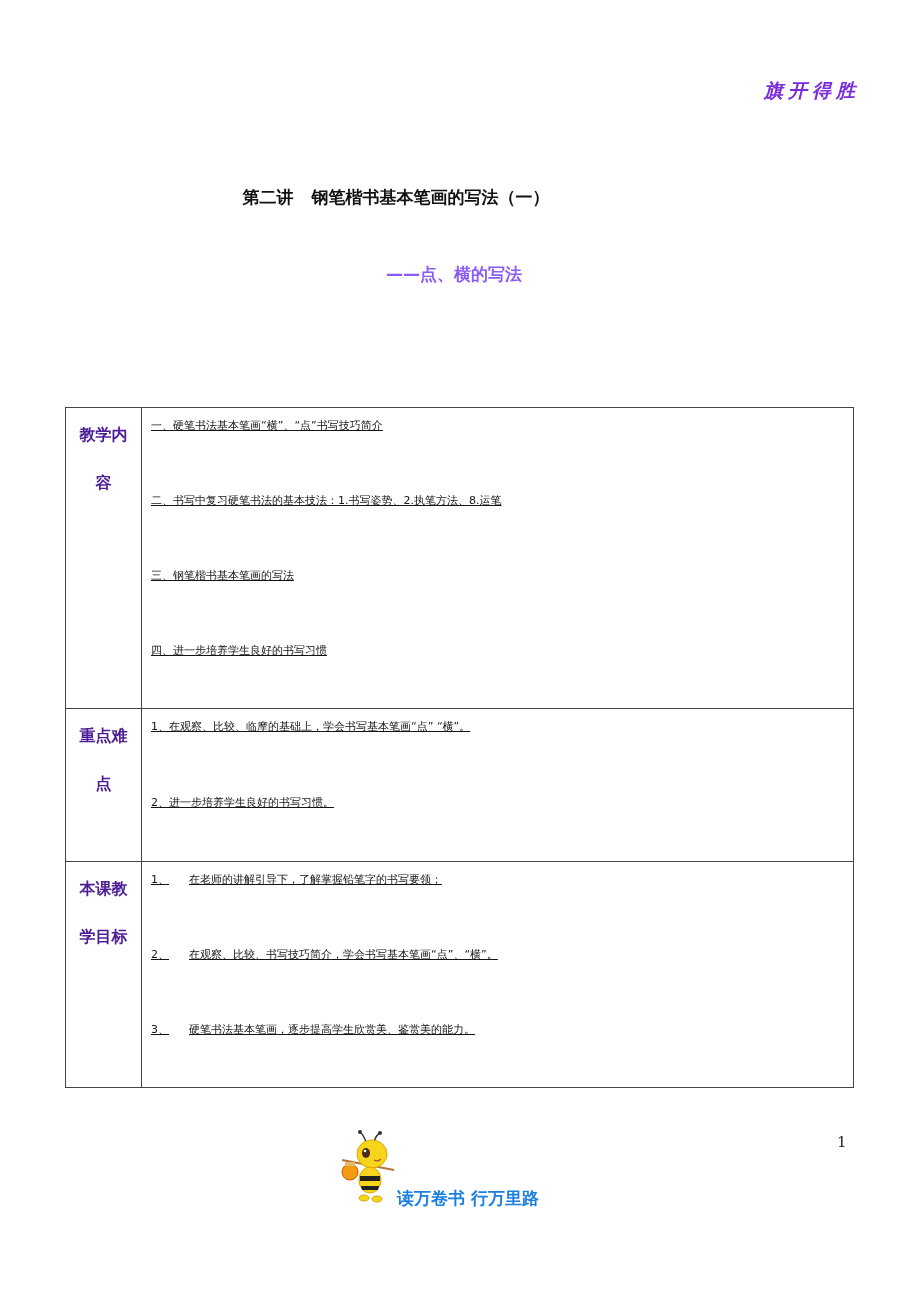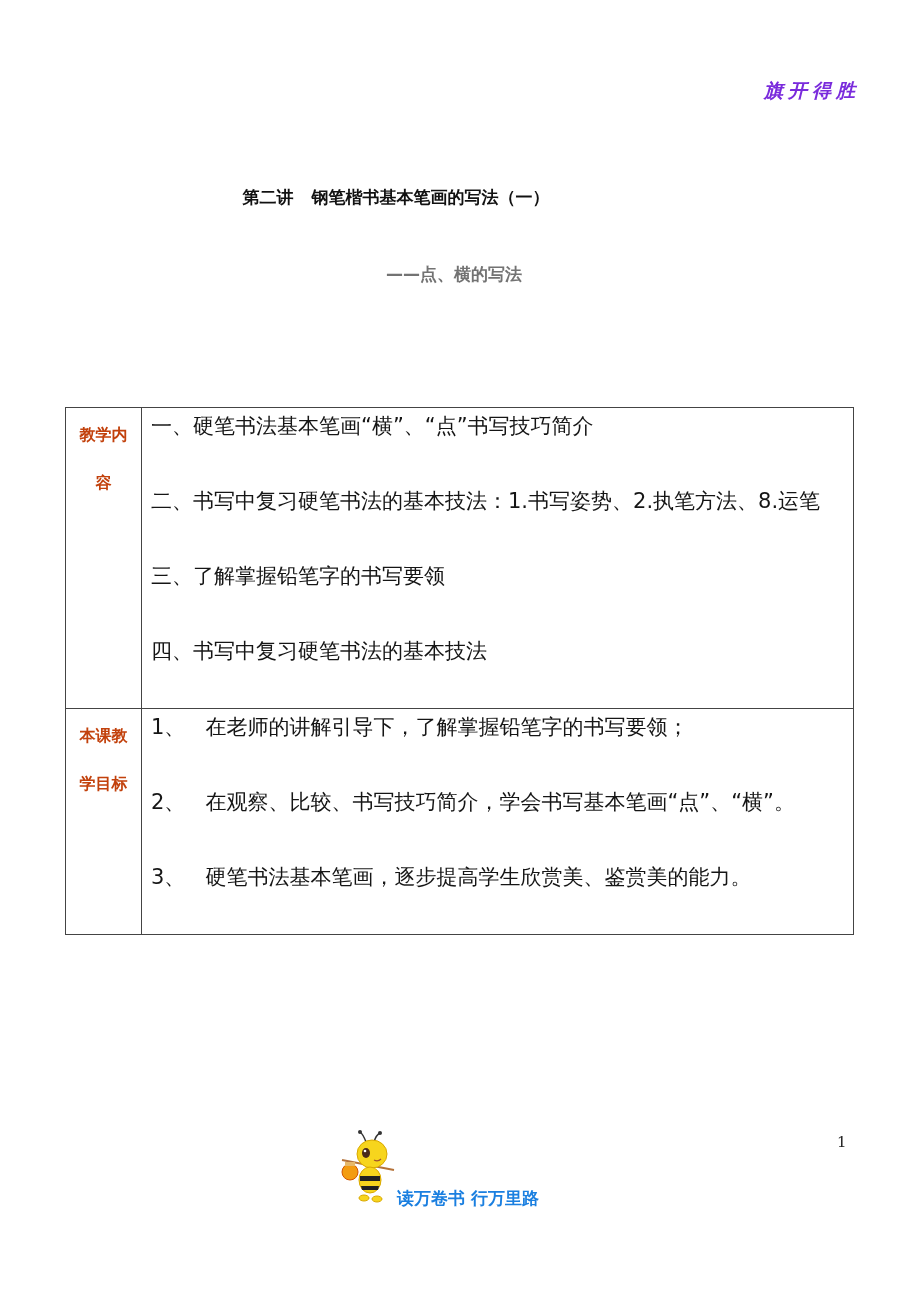--- a/index.html
+++ b/index.html
@@ -10,31 +10,31 @@
     .header-slogan {
       position: absolute; left: 740px; top: 78px; font-size: 19px; font-style: italic; font-weight: bold;
       color: #7a2bdc; letter-spacing: 5px; font-family: "DejaVu Serif", serif; margin-left: 24px;
     }
     .title {
       position: absolute; left: 0; width: 792px; top: 186px; text-align: center; font-size: 17px; font-weight: bold;
       color: #111;
     }
     .title .sp { display: inline-block; width: 18px; }
     .subtitle {
-      position: absolute; left: 386px; top: 263px; font-size: 17px; font-weight: bold; color: #737373;
+      position: absolute; left: 386px; top: 263px; font-size: 17px; font-weight: bold; color: #8b5cf6;
     }
     table.lesson {
       position: absolute; left: 65px; top: 407px; width: 789px; border-collapse: collapse;
     }
     table.lesson td { border: 1px solid #444; vertical-align: top; padding: 0; }
     td.label { width: 75px; }
     .label-text {
-      font-size: 16px; font-weight: bold; text-align: center; line-height: 48px; padding-top: 3px; color: #c2410c;
+      font-size: 16px; font-weight: bold; text-align: center; line-height: 48px; padding-top: 3px; color: #4c1d95;
     }
-    .cell-lines { padding-left: 9px; font-size: 21px; color: #151515; }
+    .cell-lines { padding-left: 9px; font-size: 11px; color: #151515; text-decoration: underline; }
     .cell-lines .line { height: 75px; line-height: 36px; }
     .row1 td { height: 300px; }
     .row2 td { height: 150px; }
     .row3 td { height: 225px; }
     .row2 .cell-lines .line { height: 76px; }
     .row3 .cell-lines .line { height: 75px; }
     .num-gap { display: inline-block; width: 20px; }
     .page-number {
       position: absolute; left: 837px; top: 1133px; font-size: 15px; font-family: "DejaVu Serif", serif; color: #222;
     }
@@ -60,22 +60,36 @@
     <td class="label">
       <div class="label-text">
         <div>教学内</div>
         <div>容</div>
       </div>
     </td>
     <td>
       <div class="cell-lines">
         <div class="line">一、硬笔书法基本笔画“横”、“点”书写技巧简介</div>
         <div class="line">二、书写中复习硬笔书法的基本技法：1.书写姿势、2.执笔方法、8.运笔</div>
-        <div class="line">三、了解掌握铅笔字的书写要领</div>
-        <div class="line">四、书写中复习硬笔书法的基本技法</div>
+        <div class="line">三、钢笔楷书基本笔画的写法</div>
+        <div class="line">四、进一步培养学生良好的书写习惯</div>
+      </div>
+    </td>
+  </tr>
+  <tr class="row2">
+    <td class="label">
+      <div class="label-text">
+        <div>重点难</div>
+        <div>点</div>
+      </div>
+    </td>
+    <td>
+      <div class="cell-lines">
+        <div class="line">1、在观察、比较、临摩的基础上，学会书写基本笔画“点” “横”。</div>
+        <div class="line">2、进一步培养学生良好的书写习惯。</div>
       </div>
     </td>
   </tr>
   <tr class="row3">
     <td class="label">
       <div class="label-text">
         <div>本课教</div>
         <div>学目标</div>
       </div>
     </td>

